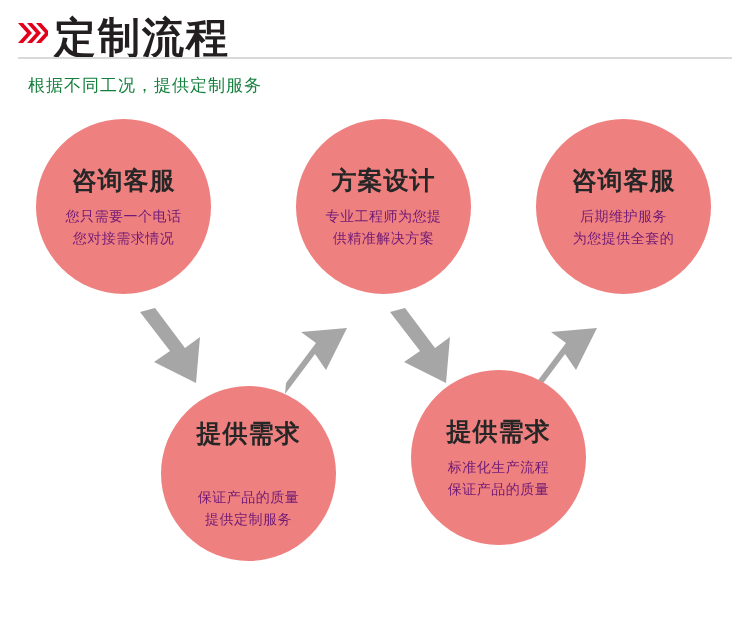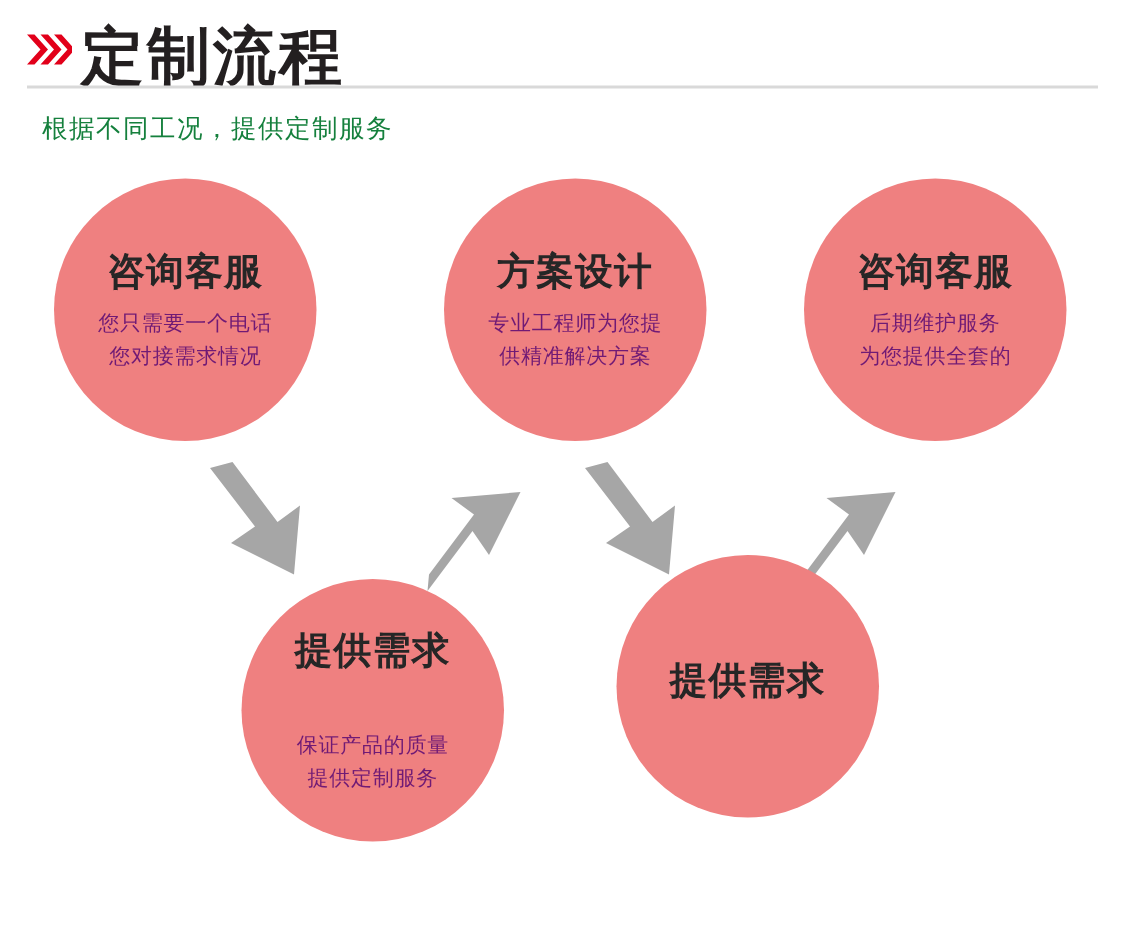--- a/index.html
+++ b/index.html
@@ -169,15 +169,19 @@
   <div class="node n4">
     <div class="title">提供需求</div>
     <div class="desc">
       <div>保证产品的质量</div>
       <div>提供定制服务</div>
     </div>
   </div>
 
   <div class="node n5">
     <div class="title">提供需求</div>
+    <div class="desc">
+      <div>标准化生产流程</div>
+      <div>保证产品的质量</div>
+    </div>
   </div>
 
 </div>
 
 </body></html>

